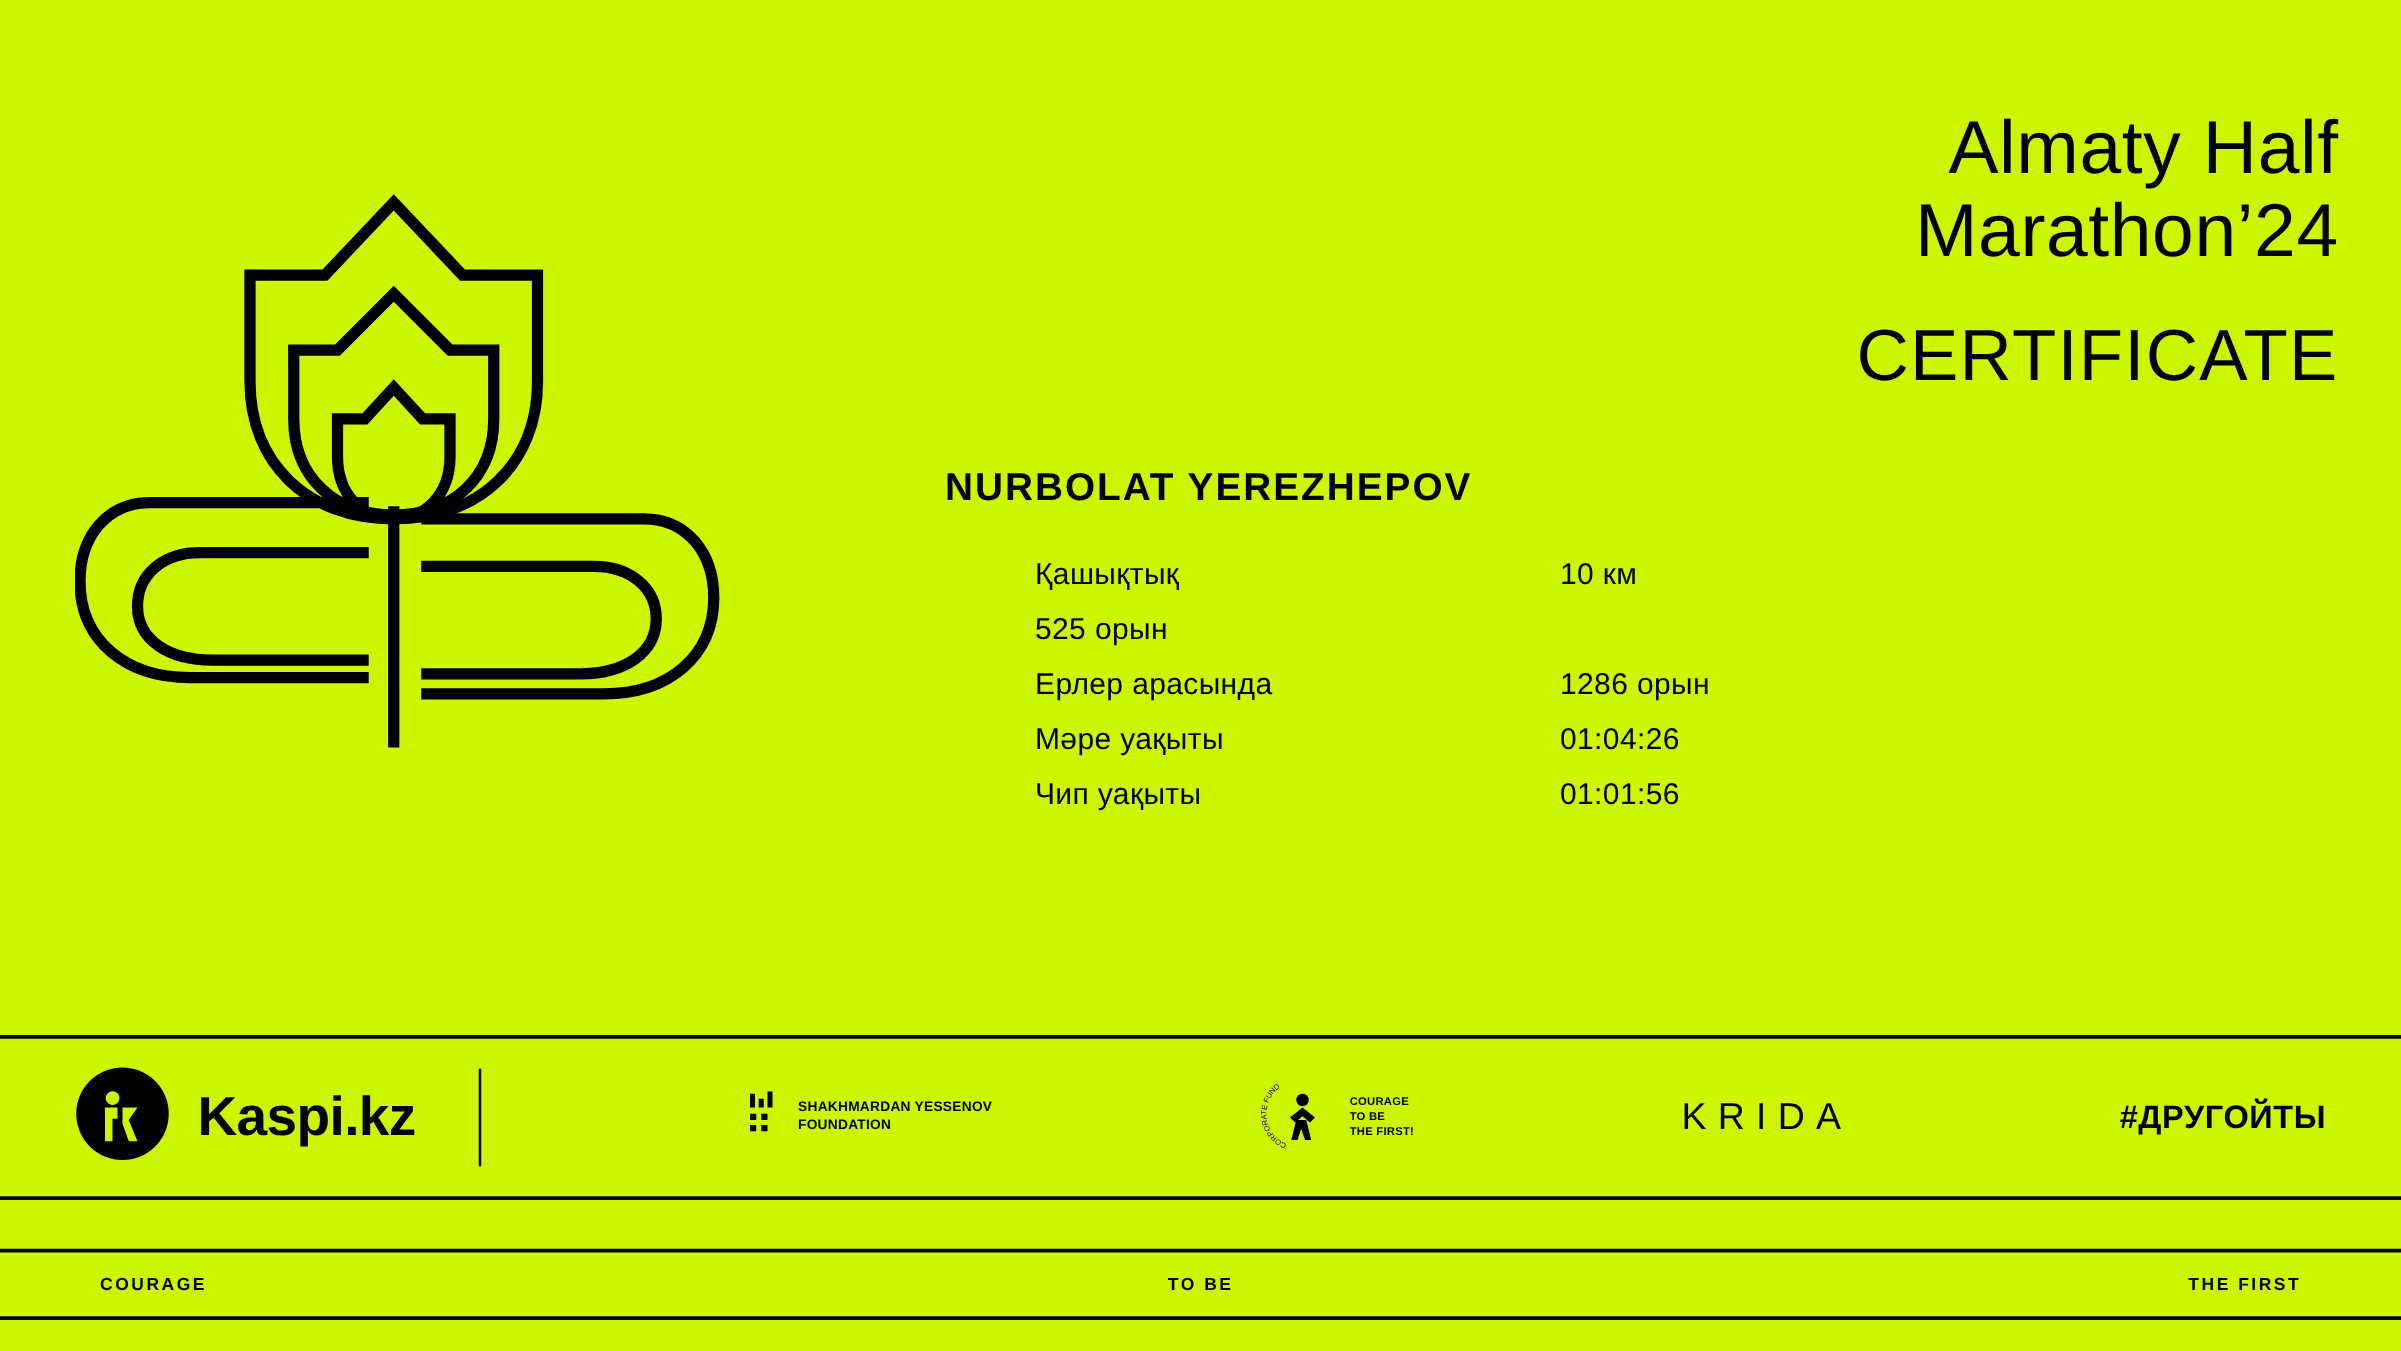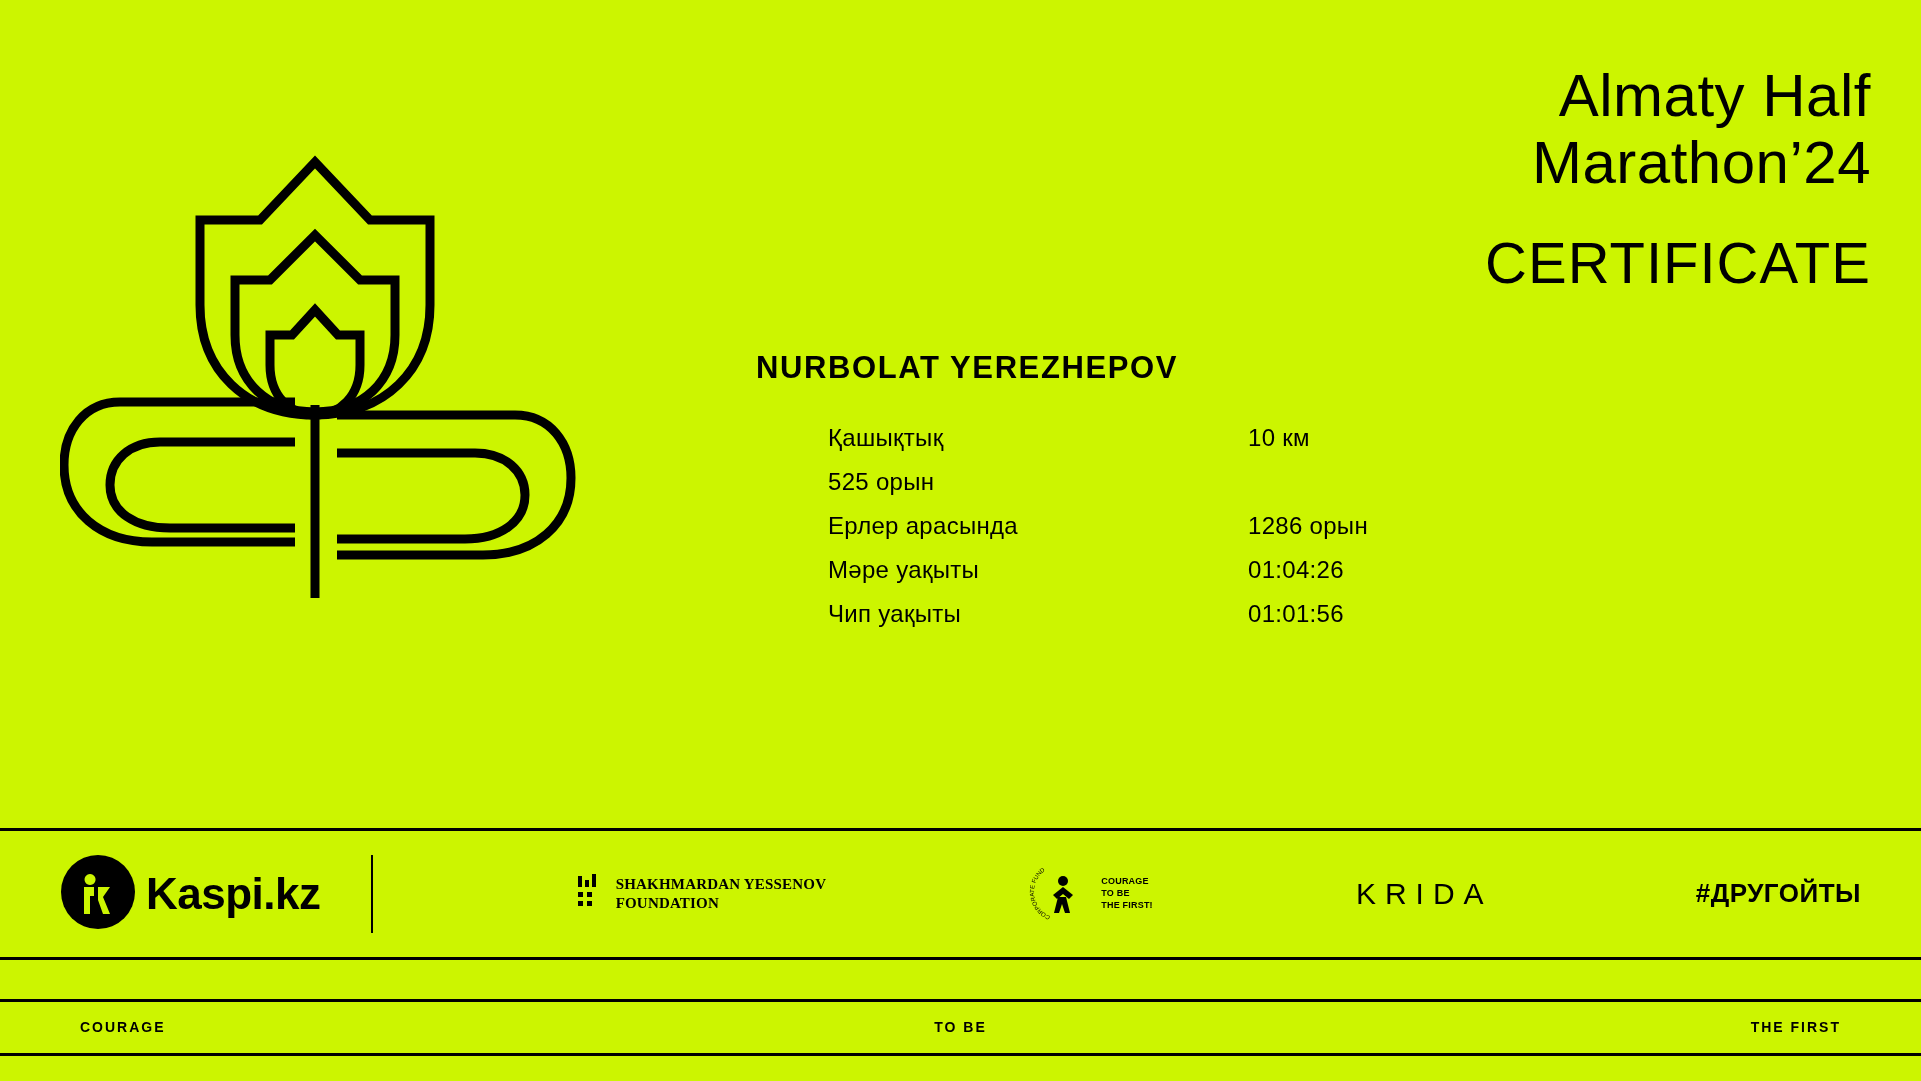--- a/index.html
+++ b/index.html
@@ -48,21 +48,21 @@
     position: relative;
     padding-right: 50px;
   }
 
   .event-title {
     text-align: right;
     font-size: 60px;
     line-height: 1.12;
     letter-spacing: 0.5px;
     font-weight: 400;
-    margin-top: 62px;
+    margin-top: 84px;
     white-space: pre-line;
   }
 
   .cert-word {
     text-align: right;
     font-size: 58px;
     letter-spacing: 1px;
     font-weight: 400;
     margin-top: 38px;
     line-height: 1;
@@ -109,21 +109,21 @@
     height: 128px;
     display: flex;
     align-items: center;
     padding: 0 60px;
     position: relative;
   }
 
   .kaspi {
     display: flex;
     align-items: center;
-    gap: 10px;
+    gap: 22px;
   }
   .kaspi-name {
     font-size: 44px;
     font-weight: bold;
     letter-spacing: -0.5px;
   }
 
   .divider-v {
     width: 2px;
     height: 78px;
@@ -132,26 +132,25 @@
     margin-right: 0;
   }
 
   .sponsor {
     display: flex;
     align-items: center;
     gap: 10px;
   }
 
   .yessenov-text {
-    font-size: 15px;
+    font-size: 11px;
     font-weight: bold;
     line-height: 1.25;
     letter-spacing: 0.2px;
     white-space: pre-line;
-    font-family: Liberation Serif, serif;
   }
 
   .courage-text {
     font-size: 9px;
     font-weight: bold;
     line-height: 1.3;
     letter-spacing: 0.2px;
     white-space: pre-line;
   }
 

